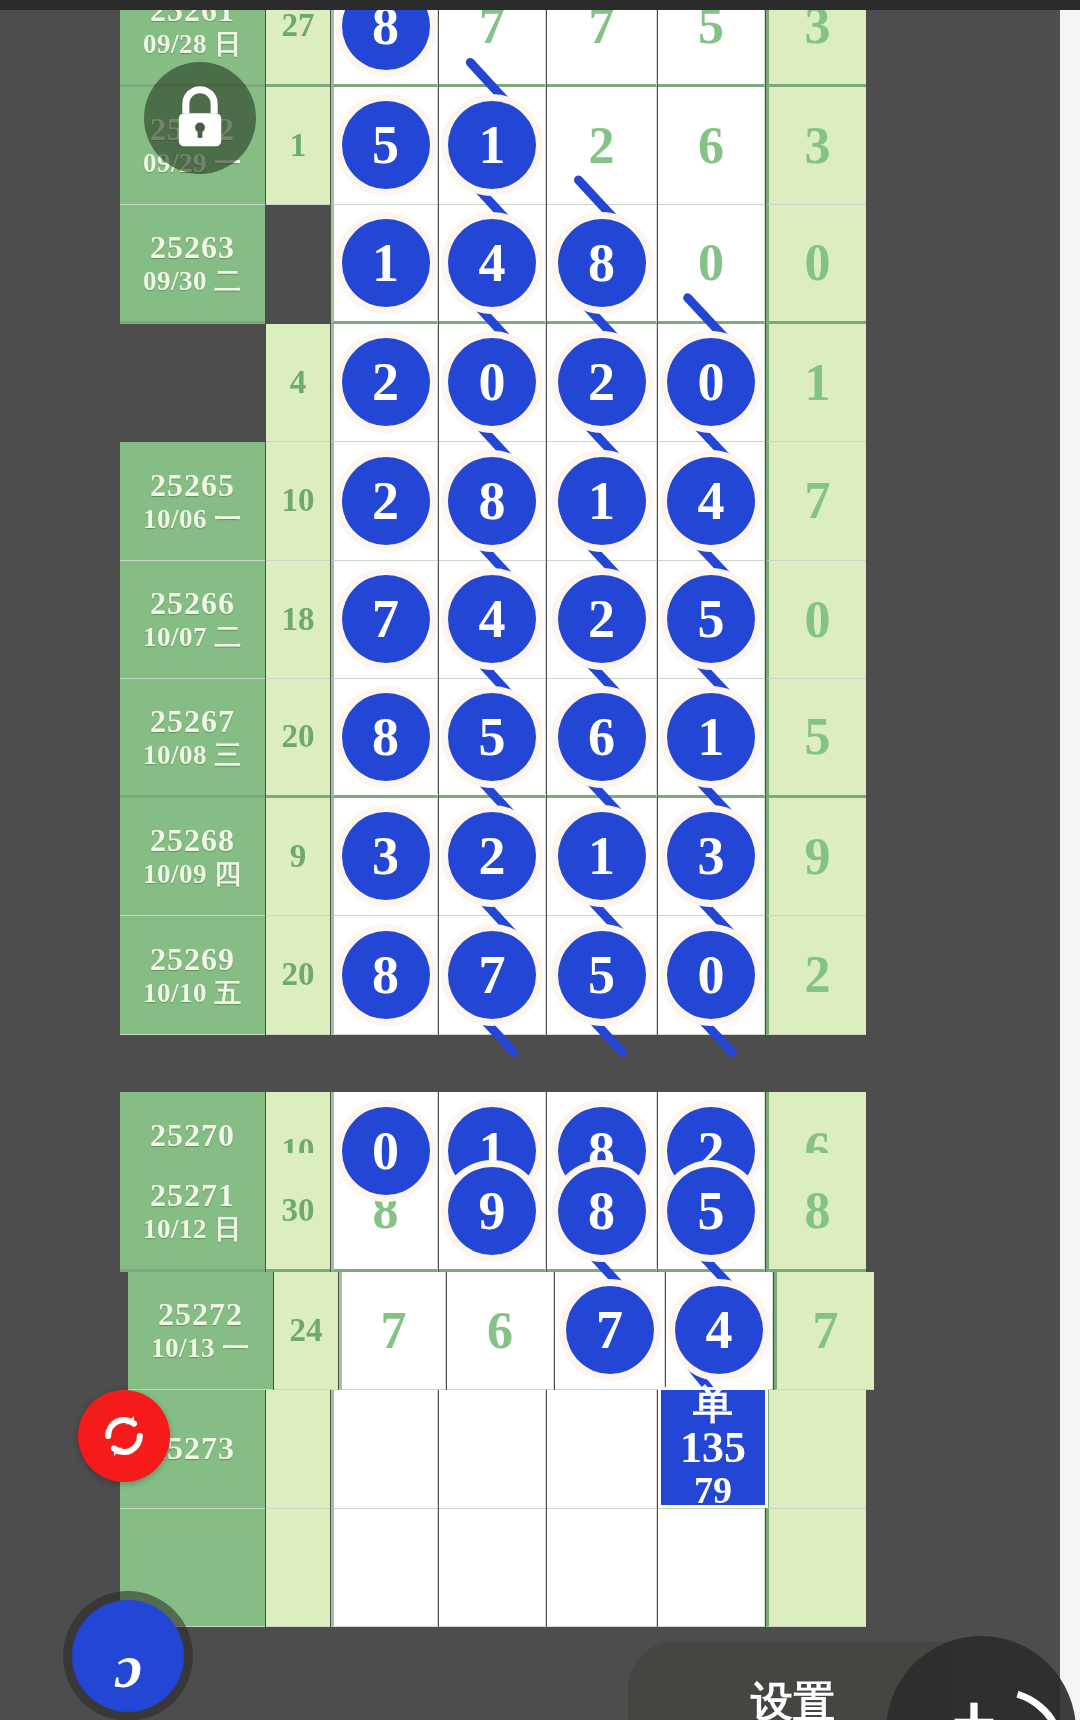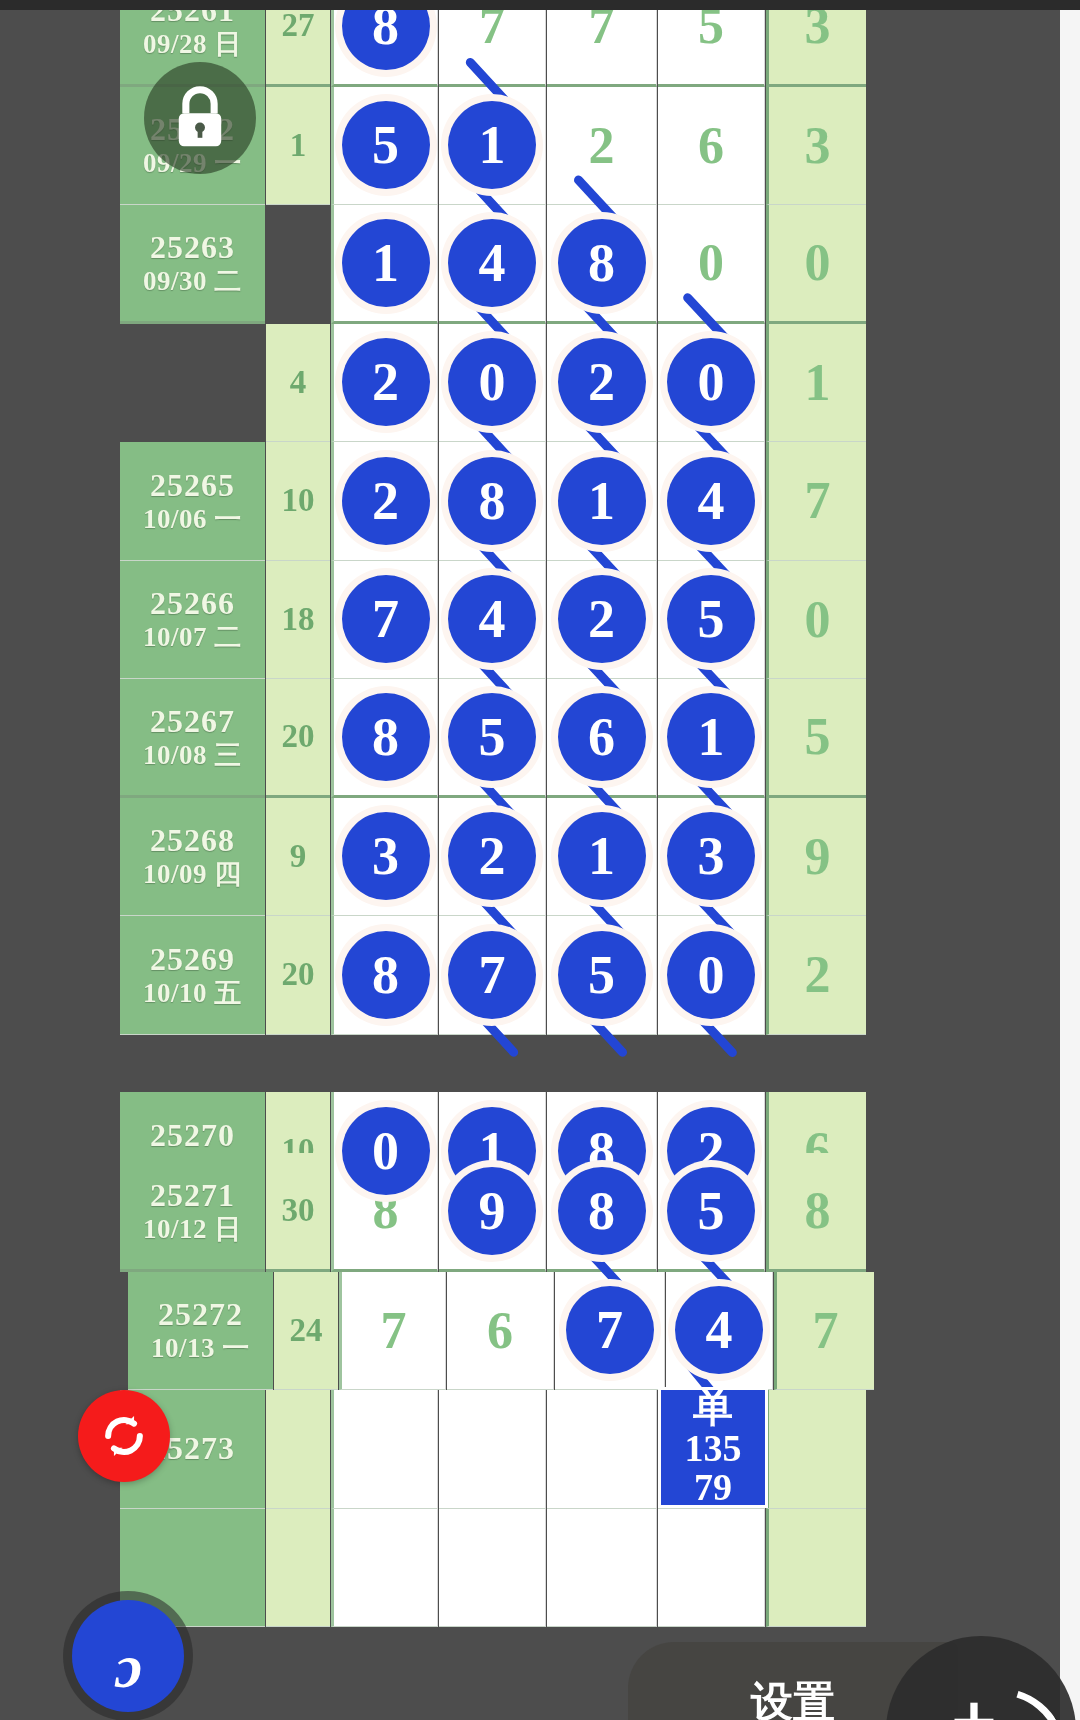--- a/index.html
+++ b/index.html
@@ -84,21 +84,21 @@
   #lines line{stroke:#2346d4;stroke-width:9;stroke-linecap:round;}
 
   
   .predbox{
     position:absolute;
     background:#2346d4;border:3px solid #ffffff;
     display:flex;flex-direction:column;align-items:center;justify-content:center;
     color:#fff;font-weight:bold;line-height:1.02;z-index:4;
   }
   .predbox .p1{font-size:40px;}
-  .predbox .p2{font-size:38px;}
+  .predbox .p2{font-size:44px;}
   .predbox .p3{font-size:38px;}
 
   
   .lock-badge{
     position:absolute;left:144px;top:62px;width:112px;height:112px;border-radius:50%;
     background:rgba(40,60,35,.62);
     display:flex;align-items:center;justify-content:center;z-index:30;
   }
   .refresh-fab{
     position:absolute;left:78px;top:1390px;width:92px;height:92px;border-radius:50%;

